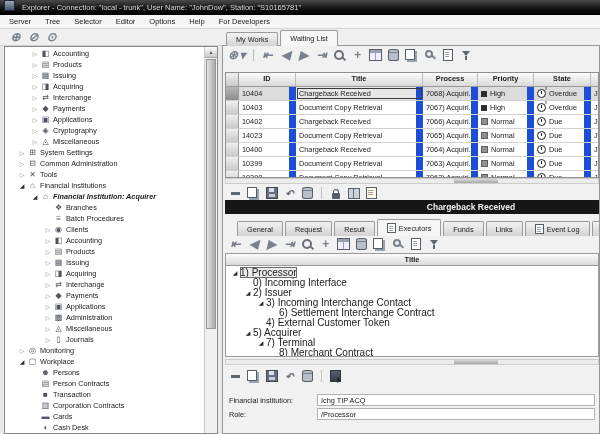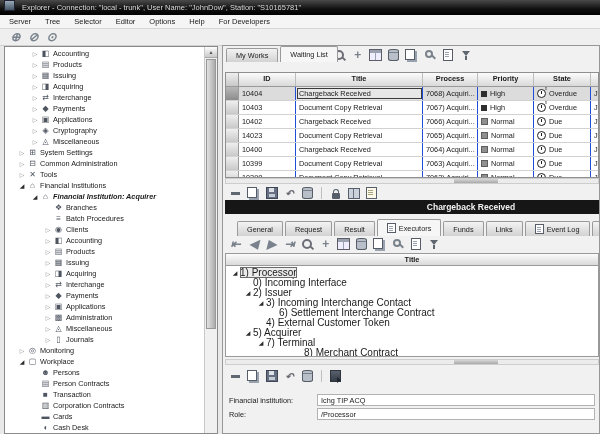--- a/index.html
+++ b/index.html
@@ -62,36 +62,36 @@
   .exp.closed::before{content:"▷"}
   .exp.open::before{content:"◢"}
   .ti{display:inline-block;width:11px;flex:0 0 11px;font-size:8px;line-height:10px;color:#4e5560;text-align:center;margin-right:2px}
   .vsb{position:absolute;right:0;top:0;width:12px;height:100%;background:#f0f0f0;border-left:1px solid #c9c9c9}
   .vsb .up{height:10px;font-size:5px;line-height:10px;text-align:center;color:#555;
     background:linear-gradient(#fdfdfd,#c9c9c9);border-bottom:1px solid #aaa}
   .vsb .thumb{position:absolute;top:12px;left:1px;right:1px;height:268px;
     background:linear-gradient(90deg,#e2e2e2,#ababab);border:1px solid #979797}
   
   #rightpanel{position:absolute;left:222px;top:30px;width:378px;height:404px}
-  .worktabs{position:absolute;left:4px;top:16px;height:16px;display:flex;align-items:flex-end;z-index:3}
+  .worktabs{position:absolute;left:4px;top:0;height:16px;display:flex;align-items:flex-end;z-index:3}
   .tab{display:inline-flex;align-items:center;gap:3px;height:13px;padding:0 9px;font-size:7.3px;
     background:linear-gradient(#f3f3f3,#d2d2d2);border:1px solid #9a9a9a;border-bottom:none;
     border-radius:2px 2px 0 0;margin-right:2px;cursor:default;white-space:nowrap}
   .tab.active{background:#f6f6f6;height:15px;position:relative;z-index:4}
   #rcontent{position:absolute;left:0;top:15px;width:378px;height:389px;background:#f1f1f1;
     border:1px solid #979797;box-sizing:border-box;overflow:hidden}
   .abs{position:absolute}
   
   #grid{left:2px;top:26px;width:374px;height:106px;background:#fff;border:1px solid #8f8f8f;
     box-sizing:border-box;overflow:hidden}
   .ghead,.grow{display:flex;height:13px;line-height:12px;font-size:7.3px;white-space:nowrap}
   .ghead{background:linear-gradient(#fcfcfc,#d9d9d9);border-bottom:1px solid #9a9a9a;font-weight:bold}
   .ghead .c{border-right:1px solid #bdbdbd;text-align:center;box-sizing:border-box}
   .grow{border-bottom:1px solid #d2d2d2}
-  .grow .c{border-right:1px solid #1d4ed8;overflow:hidden;padding:0 3px;box-sizing:border-box;display:flex;align-items:center}
+  .grow .c{border-right:7px solid #1d4ed8;overflow:hidden;padding:0 3px;box-sizing:border-box;display:flex;align-items:center}
   .c-sel{flex:0 0 13px;padding:0!important;background:linear-gradient(#efefef,#c9c9c9);border-right:1px solid #9a9a9a!important}
   .c-id{flex:0 0 57px}.c-title{flex:0 0 127px}.c-proc{flex:0 0 55px}.c-prio{flex:0 0 56px}
   .c-state{flex:0 0 57px}.c-extra{flex:0 0 30px}
   .grow.selected{background:#dcdcdc}
   .grow.selected .c-title{outline:1px solid #3a3a3a;outline-offset:-2px;background:#e7e7e7}
   .grow.selected .c-sel{background:linear-gradient(#b9b9b9,#8b8b8b)}
   .psq{display:inline-block;width:6px;height:6px;margin-right:3px;flex:0 0 auto}
   .psq.high{background:#2e2e2e}
   .psq.normal{background:#909090;border:1px solid #5e5e5e;width:5px;height:5px}
   .clock{display:inline-block;position:relative;width:7px;height:7px;border:1px solid #1f1f1f;
@@ -715,21 +715,21 @@
           <span class="tl">4) External Customer Token</span>
         </div>
         <div class="trow" style="padding-left: 17px;">
           <span class="exp open"></span>
           <span class="tl">5) Acquirer</span>
         </div>
         <div class="trow" style="padding-left: 30px;">
           <span class="exp open"></span>
           <span class="tl">7) Terminal</span>
         </div>
-        <div class="trow" style="padding-left: 68px;">
+        <div class="trow" style="padding-left: 43px;">
           <span class="exp leaf"></span>
           <span class="tl">8) Merchant Contract</span>
         </div>
       </div>
 
     <div class="abs hscroll" style="top:313px">
       <div class="hthumb"></div>
     </div>
 
     <div class="abs tbar" style="left:2px;top:322px">

